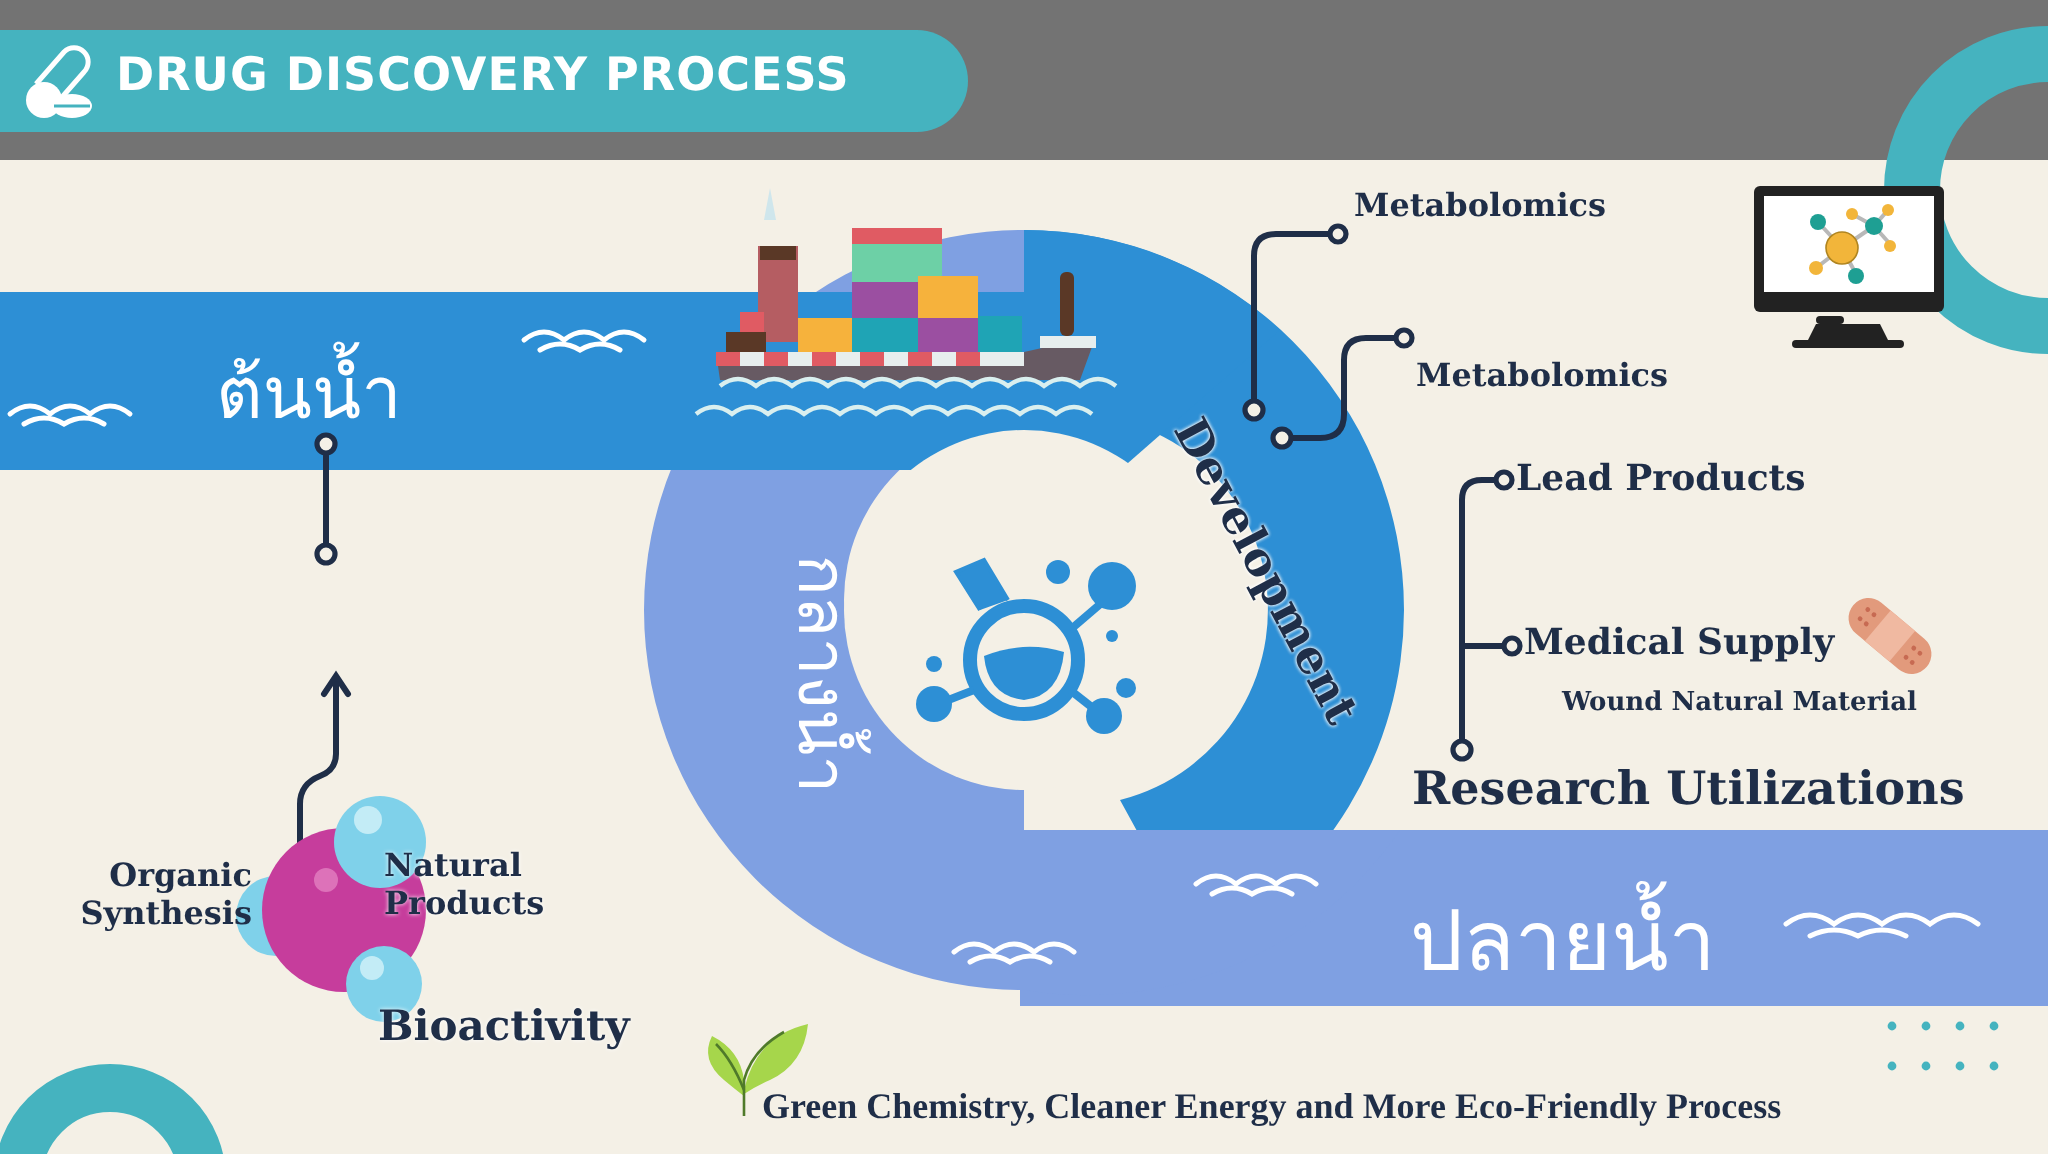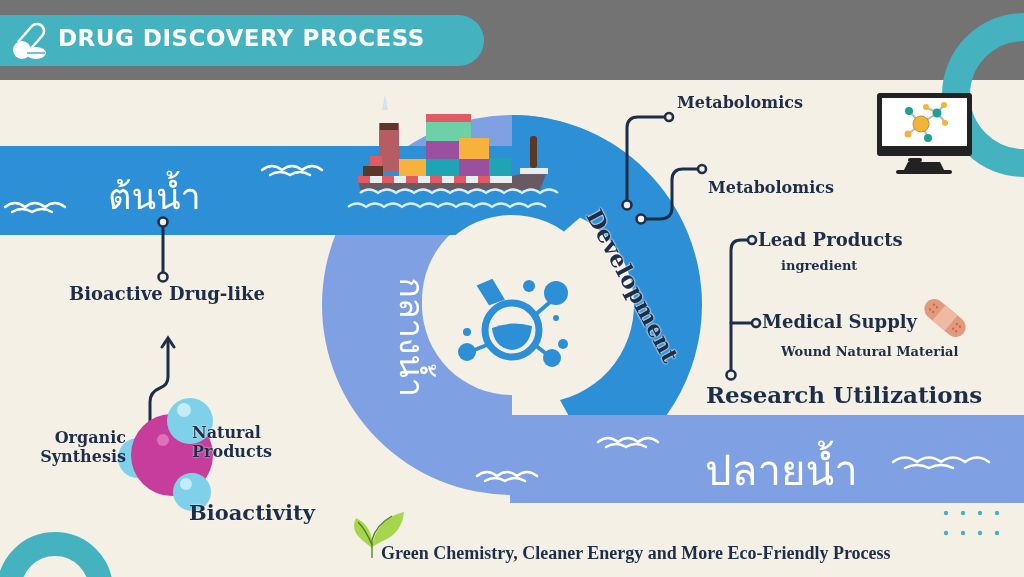--- a/index.html
+++ b/index.html
@@ -213,38 +213,36 @@
   <path d="M372 558 V540 Q376 525 392 516" fill="none" stroke="#4f7a2a" stroke-width="1.3"></path>
   <path d="M372 545 Q366 530 358 522" fill="none" stroke="#4f7a2a" stroke-width="1.3"></path>
 </svg>
 
 <div class="thai" style="left:108px;top:168px;font-size:36px;">ต้นน้ำ</div>
 <div class="thai" style="left:352px;top:310px;font-size:34px;transform:rotate(90deg);transform-origin:center;">กลางน้ำ</div>
 <div class="thai" style="left:705px;top:437px;font-size:42px;">ปลายน้ำ</div>
 <div class="lbl" style="left:548px;top:272px;font-size:23px;color:#1f2e48;text-shadow:0 0 2px #fff,0 0 2px #fff;transform:rotate(62deg);transform-origin:center;">Development</div>
 
 <div class="lbl" style="left:57px;top:283px;font-size:18px;text-align:center;width:220px;">
-  <div>Bioactive Drug-like</div>
 </div>
 <div class="lbl" style="left:192px;top:391px;font-size:16px;text-shadow:0 0 2px #fff;margin-top:32px;">
   <div>Natural</div>
   <div>Products</div>
 </div>
 <div class="lbl" style="left:24px;top:428px;font-size:16px;text-align:right;width:102px;">
   <div>Organic</div>
   <div>Synthesis</div>
 </div>
 <div class="lbl" style="left:189px;top:484px;font-size:21px;text-shadow:0 0 2px #fff;margin-top:16px;">Bioactivity</div>
 
 <div class="lbl" style="left:677px;top:93px;font-size:16px;">
   <div>Metabolomics</div>
 </div>
 <div class="lbl" style="left:708px;top:158px;font-size:16px;margin-top:20px;">Metabolomics</div>
 
 <div class="lbl" style="left:758px;top:229px;font-size:18px;">Lead Products</div>
 <div class="lbl" style="left:781px;top:256px;font-size:13px;line-height:1.55;">
-  <div>ingredient</div>
 </div>
 <div class="lbl" style="left:762px;top:311px;font-size:18px;">Medical Supply</div>
 <div class="lbl" style="left:781px;top:344px;font-size:13px;">Wound Natural Material</div>
 <div class="lbl" style="left:706px;top:381px;font-size:23px;">Research Utilizations</div>
 
 <div class="lbl" id="note-green" style="left:381px;top:543px;font-size:18px;">Green Chemistry, Cleaner Energy and More Eco-Friendly Process</div>
 
 </body></html>

